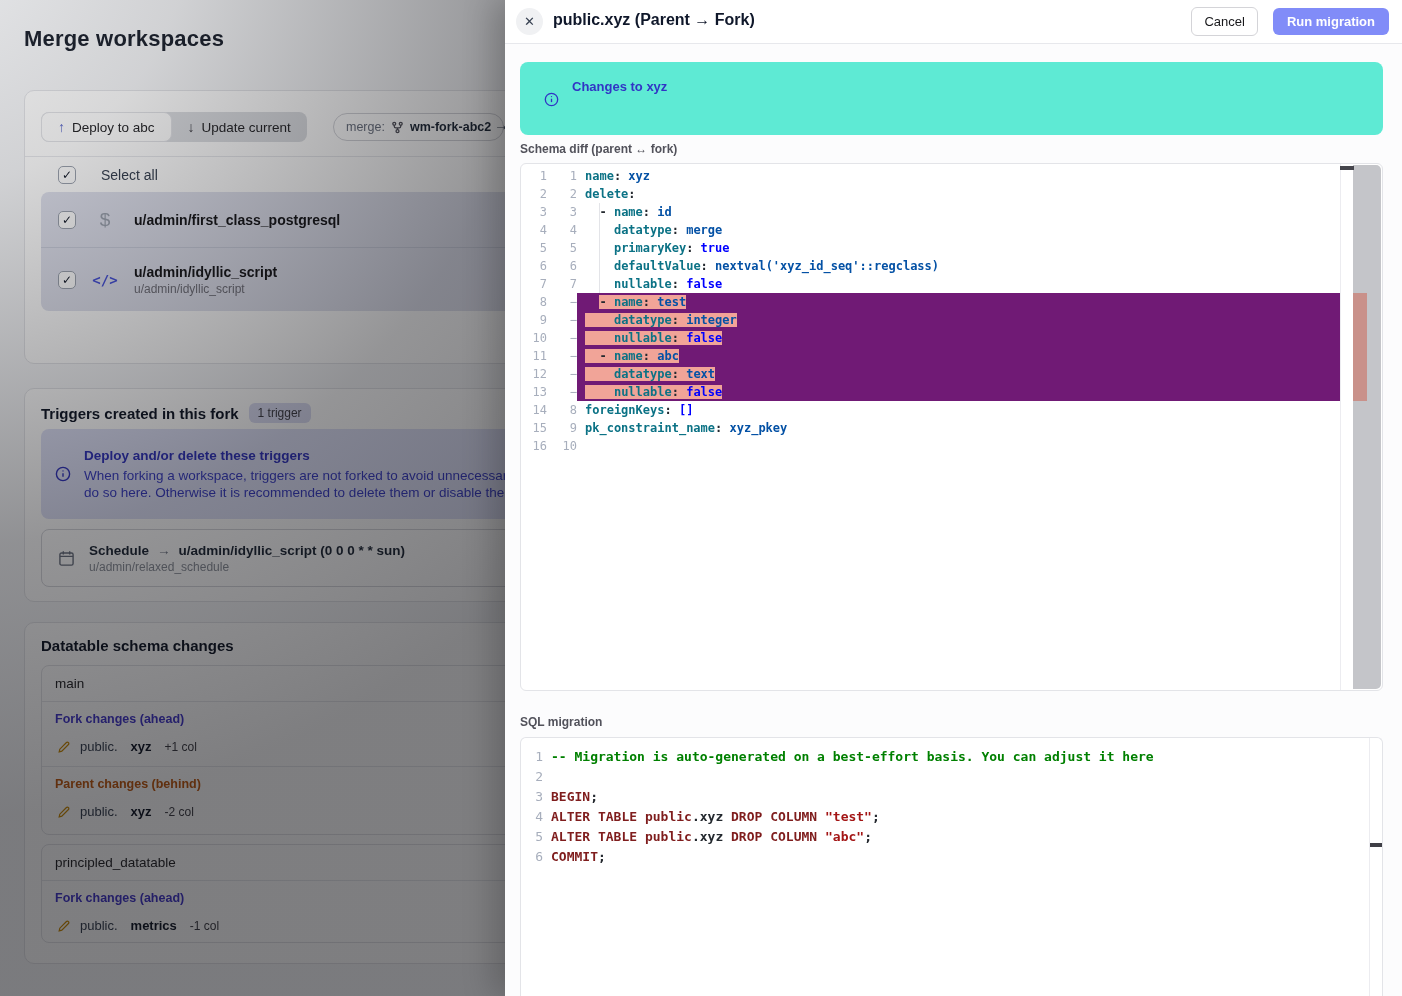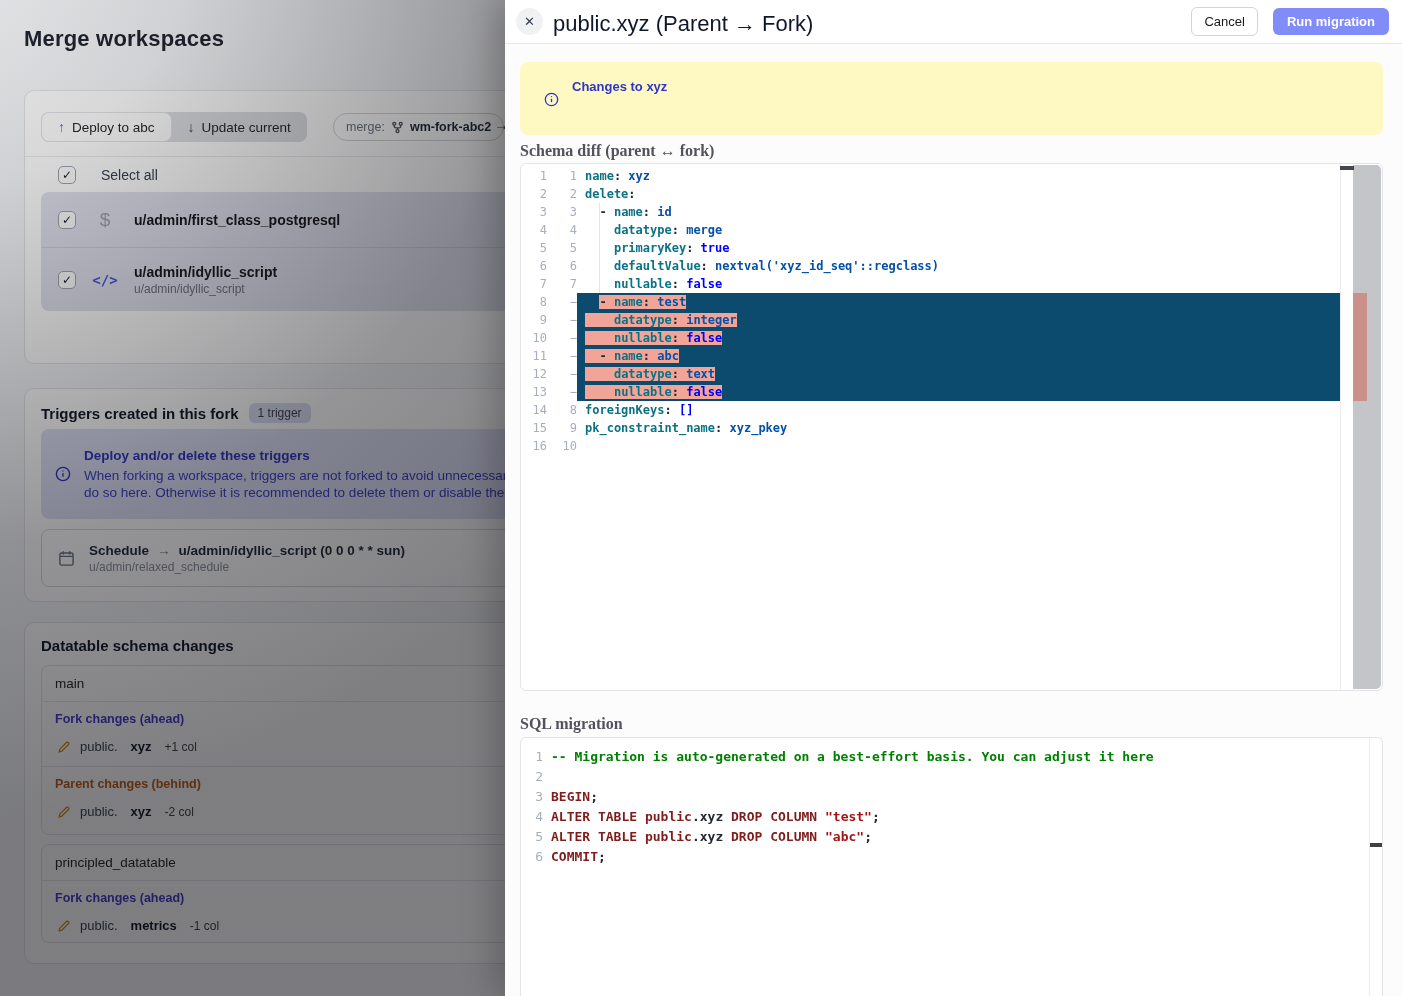--- a/index.html
+++ b/index.html
@@ -71,47 +71,47 @@
              background:radial-gradient(circle 900px at -80px -80px,
                rgba(8,8,12,0.05) 0%, rgba(8,8,12,0.16) 30%, rgba(8,8,12,0.43) 70%, rgba(8,8,12,0.52) 100%); }
 
   
   .modal { position:absolute; left:505px; top:0; width:897px; height:996px; background:#fcfcfd;
            box-shadow:-12px 0 30px rgba(0,0,0,0.20); }
   .modal-header { position:absolute; left:0; right:0; top:0; height:44px; background:#fff; border-bottom:1px solid #e7e8ec;
                   display:flex; align-items:center; }
   .close-btn { position:absolute; left:11px; top:8px; width:27px; height:27px; border-radius:50%; background:#f0f1f3;
                border:none; color:#374151; font-size:13px; cursor:pointer; display:flex; align-items:center; justify-content:center; }
-  .modal-title { position:absolute; left:48px; top:11px; font-size:22px; font-weight:400; color:#0f172a; }
+  .modal-title { position:absolute; left:48px; top:11px; font-size:16px; font-weight:700; color:#0f172a; }
   .hdr-actions { position:absolute; right:13px; top:7px; display:flex; gap:15px;align-items:center; }
   .btn-cancel { background:#fff; border:1px solid #d4d4d8; border-radius:6px; font-size:13px; color:#18181b; padding:6px 12px; cursor:pointer; }
   .btn-run { background:#818cf8; border:none; border-radius:6px; font-size:13px; font-weight:600; color:#fff; padding:6px 14px; cursor:pointer; }
 
   .banner { position:absolute; left:15px; top:62px; width:863px; height:73px; background:#e2e5fa; border-radius:8px; }
   .banner-icon { position:absolute; left:24px; top:30px; }
   .banner-title { position:absolute; left:52px; top:17px; font-size:13px; font-weight:700; color:#3134c5; }
   .banner-desc { position:absolute; left:52px; top:34px; font-size:13px; color:#3a3ec9; }
 
-  .ed-label { position:absolute; left:15px; font-size:16px; font-weight:600; color:#52525b;font-family:Liberation Serif, serif; }
+  .ed-label { position:absolute; left:15px; font-size:12px; font-weight:600; color:#52525b; }
   .lbl-diff { top:142px; } .lbl-sql { top:715px; }
 
   .editor { position:absolute; left:15px; width:863px; background:#fff; border:1px solid #e3e4e8; overflow:hidden; }
   .ed-diff { top:163px; height:528px; border-radius:6px; }
   .ed-sql { top:737px; height:259px; border-radius:6px 6px 0 0; border-bottom:none; }
 
   .code-row { display:flex; font-family:"DejaVu Sans Mono","Liberation Mono",monospace; }
   .ed-diff .code-row { height:18px; line-height:18px; font-size:12px; }
   .ed-sql .code-row { height:20px; line-height:20px; font-size:13px; }
   .gut { color:#a7aebc; text-align:right; flex:none; }
   .ed-diff .g1 { width:26px; } .ed-diff .g2 { width:30px; }
   .ed-sql .g1 { width:22px; }
   .code { padding-left:8px; white-space:pre; flex:1; color:#24292f;font-weight:bold; }
   .ed-diff .lines { padding-top:3px; width:819px; }
   .ed-sql .lines { padding-top:9px; width:848px; }
-  .removed .code { background:#0c4a6e; }
+  .removed .code { background:#701a75; }
   .removed .dark { background:#f1a498; }
   .tk-k { color:#0b7285; } .tk-v { color:#0451a5; } .tk-b { color:#0000ff; }
   .tk-c { color:#008000; } .tk-kw { color:#7f1d1d; } .tk-s { color:#a31515; }
 
   .indent-guide { position:absolute; left:78px; top:39px; width:1px; height:90px; background:#e3e4e8; }
   .ruler-line { position:absolute; top:0; bottom:0; width:1px; background:#ececf0; }
   .ed-diff .ruler-line { left:819px; } .ed-sql .ruler-line { left:848px; }
   .overview { position:absolute; right:1px; top:1px; bottom:1px; width:28px; background:#c4c5c9; border-radius:0 5px 5px 0; }
   .overview-red { position:absolute; right:15px; top:129px; width:14px; height:108px; background:#c9918a; }
   .dash { position:absolute; background:#45454c; height:4px; }
@@ -263,21 +263,21 @@
     <button class="close-btn">
         <span>✕</span>
       </button>
     <div class="modal-title">public.xyz (Parent → Fork)</div>
     <div class="hdr-actions">
       <button class="btn-cancel">Cancel</button>
       <button class="btn-run" style="background: rgb(129, 140, 248);">Run migration</button>
     </div>
   </div>
 
-  <div class="banner" style="background: #fef9c3;">
+  <div class="banner" style="background: #5eead4;">
     <span class="banner-icon">
       <svg width="15" height="15" viewBox="0 0 16 16" fill="none" stroke="#3134c5" stroke-width="1.4">
         <circle cx="8" cy="8" r="6.6"></circle>
           <path d="M8 7.2v3.6"></path>
           <circle cx="8" cy="4.9" r="0.7" fill="#3134c5" stroke="none"></circle>
       </svg>
     </span>
     <div class="banner-title">Changes to xyz</div>
   </div>
 

